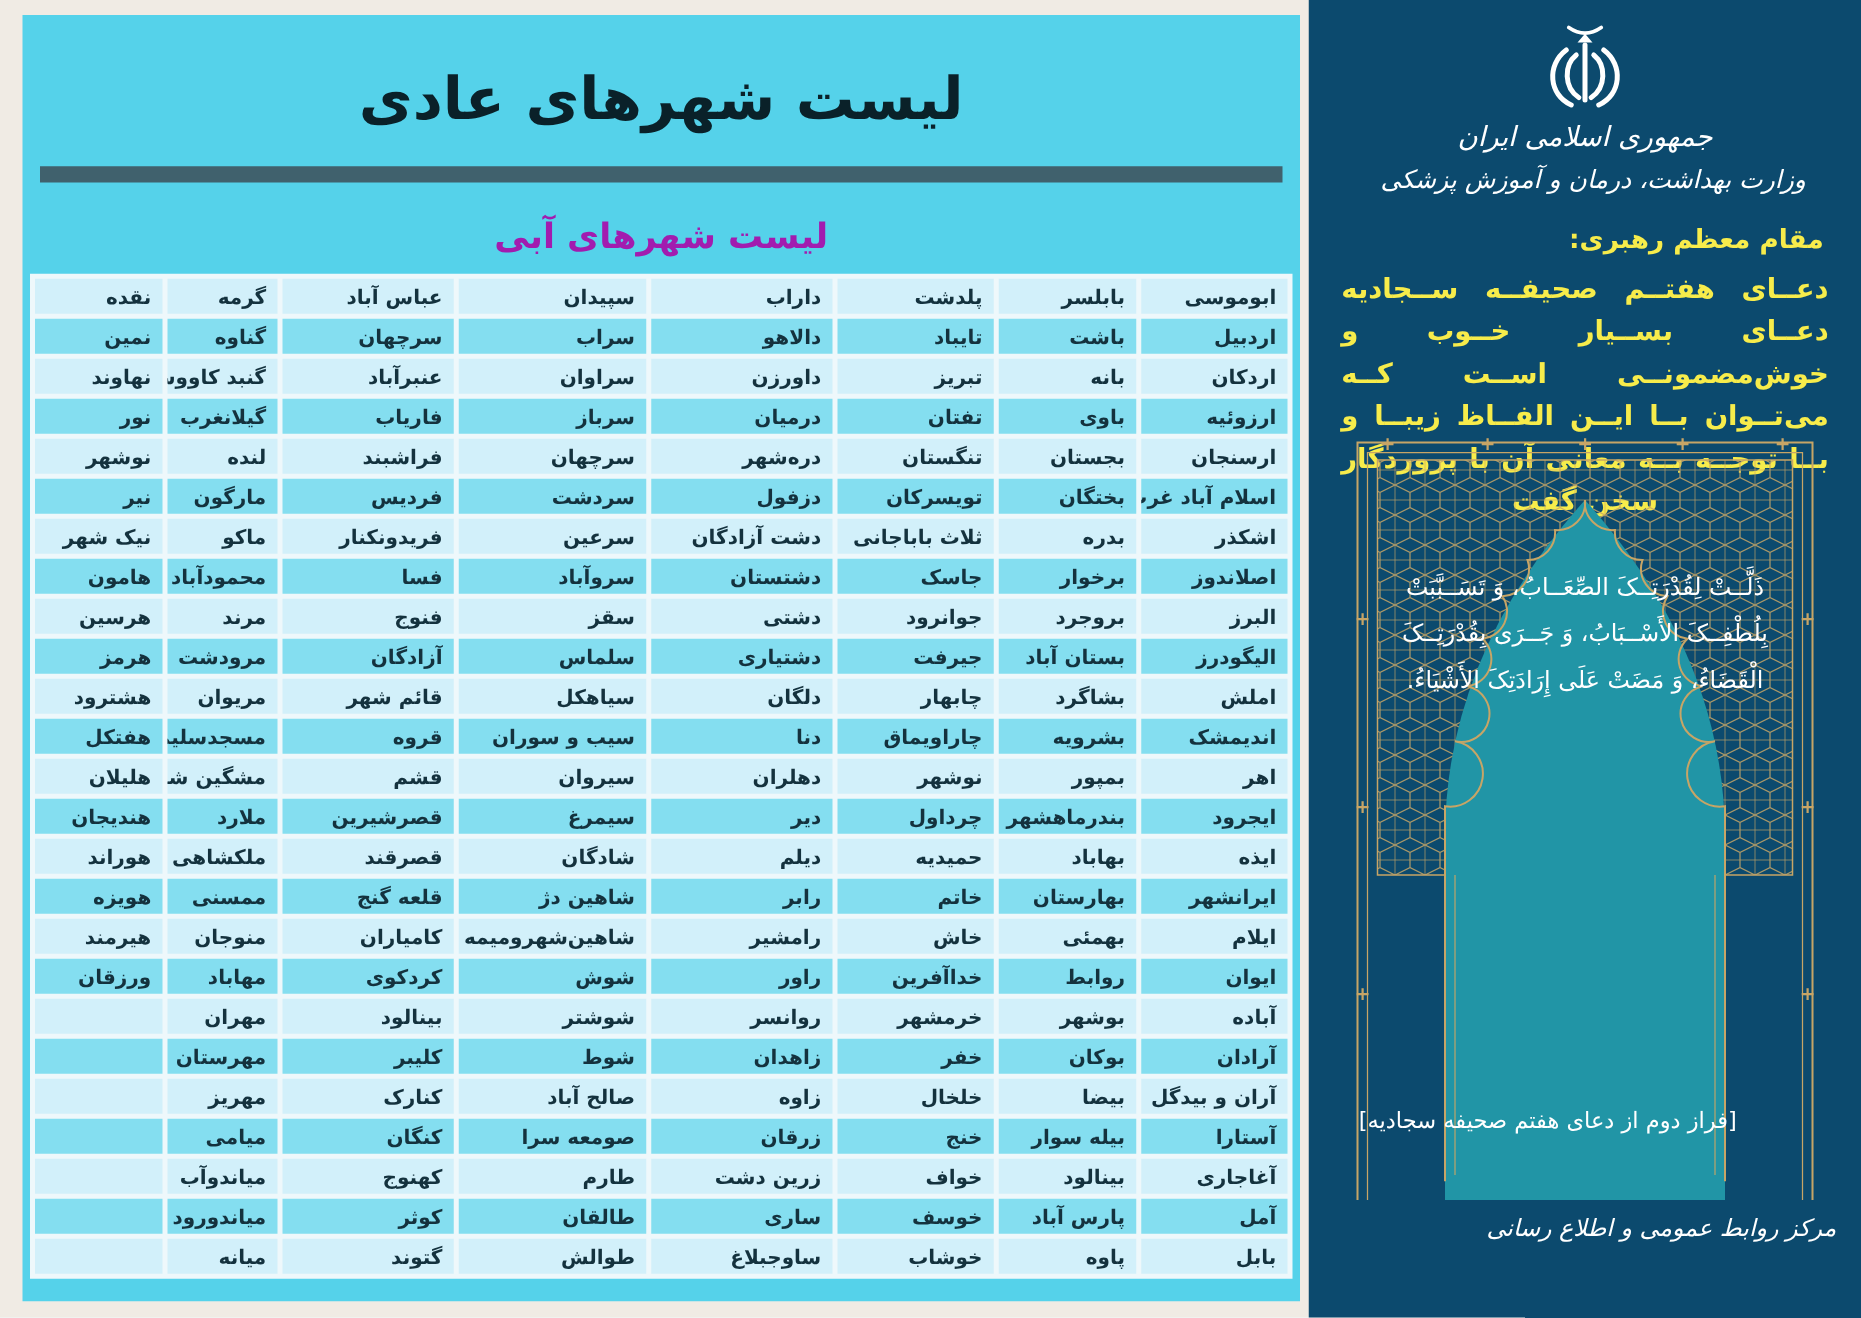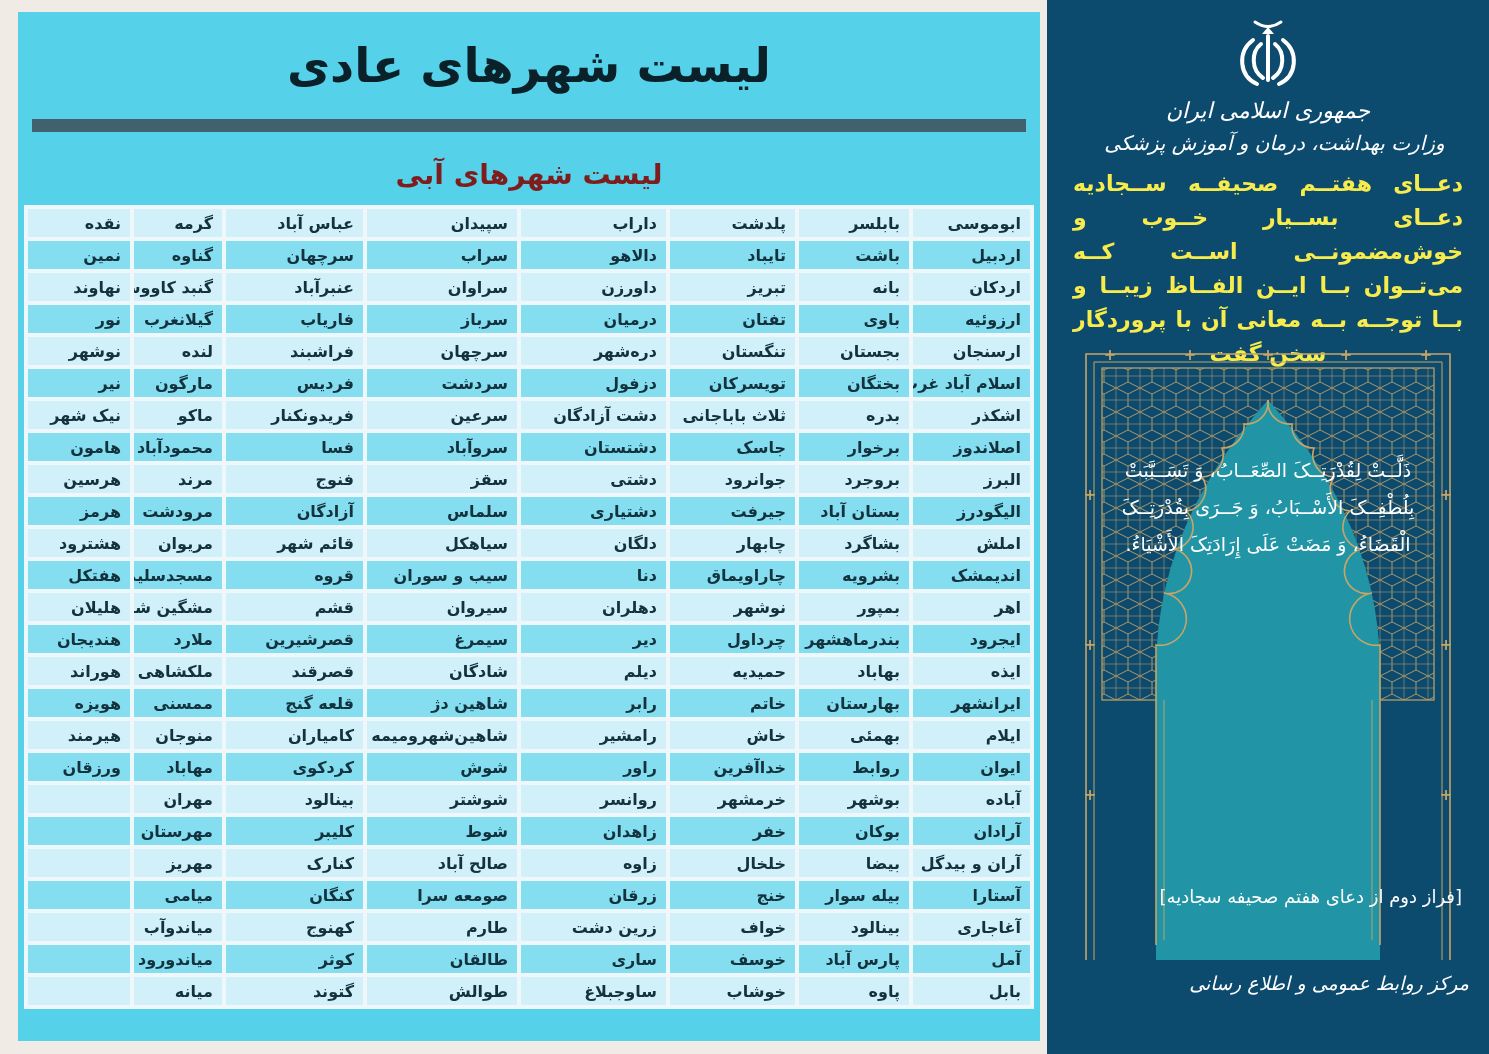--- a/index.html
+++ b/index.html
@@ -8,29 +8,29 @@
     background:#f0ebe4;
     font-family:"DejaVu Sans", sans-serif;
     direction:rtl;
   }
   
   .cities-panel{
     position:absolute;top:12px;left:18px;width:1022px;height:1029px;
     background:#55d2ea;
   }
   .main-title{
-    padding-top:26px;text-align:center;
+    padding-top:40px;text-align:center;
     font-size:47px;font-weight:bold;color:#0a2129;letter-spacing:-1px;
   }
   .title-divider{
     margin:26px 14px 0 14px;height:13px;background:#40616d;
   }
   .sub-title{
     margin-top:26px;text-align:center;
-    font-size:28px;font-weight:bold;color:#7f1d1d;
+    font-size:28px;font-weight:bold;color:#a21caf;
   }
   table.city-table{
     margin:14px auto 0 auto;width:974px;table-layout:fixed;
     border-collapse:separate;border-spacing:4px;
     background:#eef8fb;
   }
   table.city-table td{
     height:28px;padding:0 9px 0 2px;
     font-size:16px;font-weight:bold;color:#14323e;
     text-align:right;vertical-align:middle;
@@ -70,21 +70,21 @@
     font-size:19px;color:#ffffff;line-height:1.95;
     text-align:center;
   }
   .quote-translation{
     position:absolute;top:642px;left:58px;right:58px;
     font-size:20px;font-weight:bold;color:#f7ec4b;line-height:1.62;
     text-align:justify;text-align-last:right;
   }
   .source-caption{
     position:absolute;top:886px;left:40px;right:27px;
-    font-size:18px;color:#ffffff;text-align:right;margin-left:36px;
+    font-size:18px;color:#ffffff;text-align:left;
   }
   .panel-footer{
     position:absolute;top:972px;left:20px;right:20px;
     font-size:19px;font-style:italic;color:#ffffff;
   }
 </style>
 </head>
 <body>
 
 <div class="cities-panel">
@@ -370,20 +370,21 @@
         <path d="M42 26 C52 34 52 52 40 60"></path>
         <path d="M20 22 C4 34 6 58 24 66"></path>
         <path d="M50 22 C66 34 64 58 46 66"></path>
       </g>
     </svg>
   </div>
 
   <div class="gov-line1">جمهوری اسلامی ایران</div>
   <div class="gov-line2">وزارت بهداشت، درمان و آموزش پزشکی</div>
 
+  <div class="leader-label">مقام معظم رهبری:</div>
   <div class="quote-intro">دعــای هفتــم صحیفــه ســجادیه دعــای بســیار خــوب و خوش‌مضمونــی اســت کــه می‌تــوان بــا ایــن الفــاظ زیبــا و بــا توجــه بــه معانی آن با پروردگار سخن گفت</div>
 
   <svg class="arch-svg" width="376" height="620" viewBox="0 0 376 620" aria-hidden="true">
     <defs>
       <pattern id="geo" width="24" height="24" patternUnits="userSpaceOnUse">
         <path d="M12 0 L24 6 L24 18 L12 24 L0 18 L0 6 Z" fill="none" stroke="#c7a566" stroke-width="1"></path>
         <path d="M0 12 H24 M12 0 V24" stroke="#c7a566" stroke-width="0.6"></path>
       </pattern>
     </defs>
 

